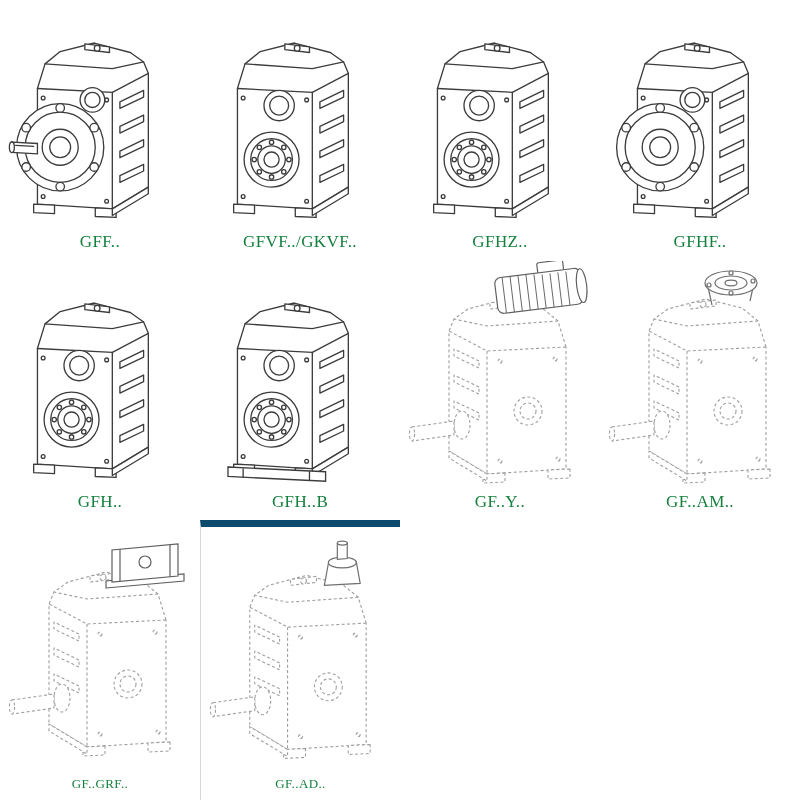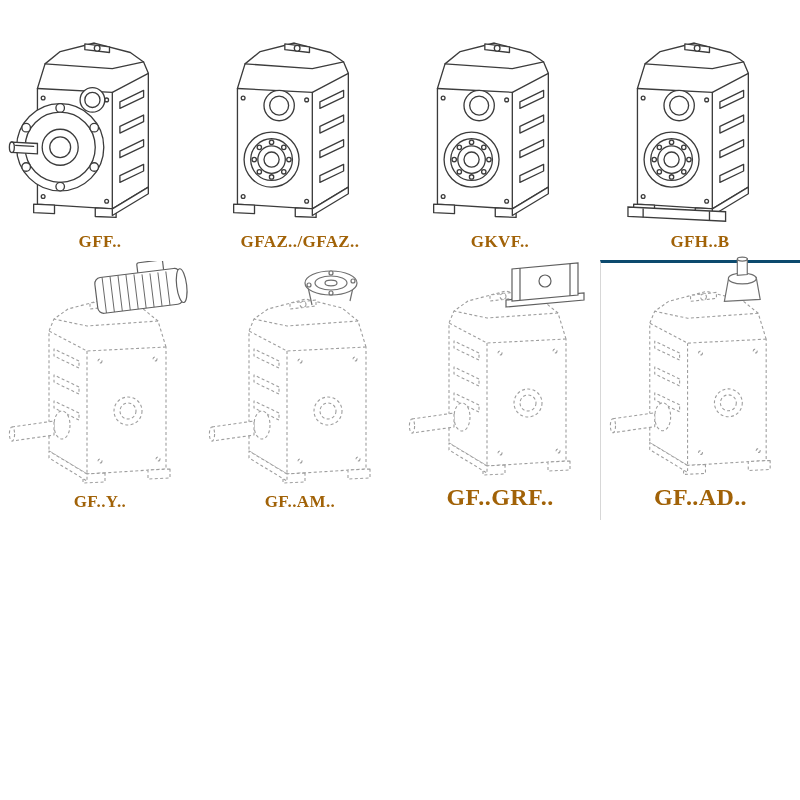--- a/index.html
+++ b/index.html
@@ -13,25 +13,25 @@
     width:800px; height:800px;
   }
   .cell {
     display:flex; flex-direction:column; align-items:center;
     justify-content:flex-end; padding-bottom:8px;
   }
   .art { flex:1; width:100%; display:flex; align-items:center; justify-content:center; }
   svg.draw { width:190px; height:218px; display:block; }
   .cell.big svg.draw { width:200px; height:232px; }
   .cap {
-    font-weight:700; font-size:17px; letter-spacing:.4px; color:#a16207;
+    font-weight:400; font-size:17px; letter-spacing:.4px; color:#15803d;
     text-align:center; line-height:1.15; white-space:nowrap;
   }
-  .cap-lg { font-size:24px;text-align:center; }
-  .framed { border-left:1px solid #d7d7d7; border-top:3px solid #0c4a6e; }
+  .cap-lg { font-size:13px;text-align:center; }
+  .framed { border-left:1px solid #d7d7d7; border-top:7px solid #0c4a6e; }
   .defs-svg { position:absolute; width:0; height:0; overflow:hidden; }
 </style>
 </head>
 <body>
 
 <svg class="defs-svg" aria-hidden="true">
   <defs>
 
     <g id="p-solid-base" fill="#fff" stroke="#3c3c3c" stroke-width="1.4" stroke-linejoin="round" stroke-linecap="round">
       <path d="M34 86 L42 60 L58 47 L94 38 L132 48 L146 58 L151 70 L151 190 L113 213 L34 208 Z"></path>
@@ -207,33 +207,49 @@
     </div>
     <figcaption class="cap">GFF..</figcaption>
   </figure>
 
   <figure class="cell">
     <div class="art">
       <svg class="draw" viewBox="0 0 200 230">
           <use href="#v-hollow"></use>
         </svg>
     </div>
-    <figcaption class="cap">GFAZ../GFAZ..</figcaption>
+    <figcaption class="cap">GFVF../GKVF..</figcaption>
   </figure>
 
   <figure class="cell">
     <div class="art">
       <svg class="draw" viewBox="0 0 200 230">
           <use href="#v-hollow"></use>
         </svg>
     </div>
-    <figcaption class="cap">GKVF..</figcaption>
-  </figure>
-
-
+    <figcaption class="cap">GFHZ..</figcaption>
+  </figure>
+
+  <figure class="cell">
+    <div class="art">
+      <svg class="draw" viewBox="0 0 200 230">
+          <use href="#v-flange"></use>
+        </svg>
+    </div>
+    <figcaption class="cap">GFHF..</figcaption>
+  </figure>
+
+  <figure class="cell">
+    <div class="art">
+      <svg class="draw" viewBox="0 0 200 230">
+          <use href="#v-hollow"></use>
+        </svg>
+    </div>
+    <figcaption class="cap">GFH..</figcaption>
+  </figure>
 
   <figure class="cell">
     <div class="art">
       <svg class="draw" viewBox="0 0 200 230">
           <use href="#v-hollow-base"></use>
         </svg>
     </div>
     <figcaption class="cap">GFH..B</figcaption>
   </figure>
 

